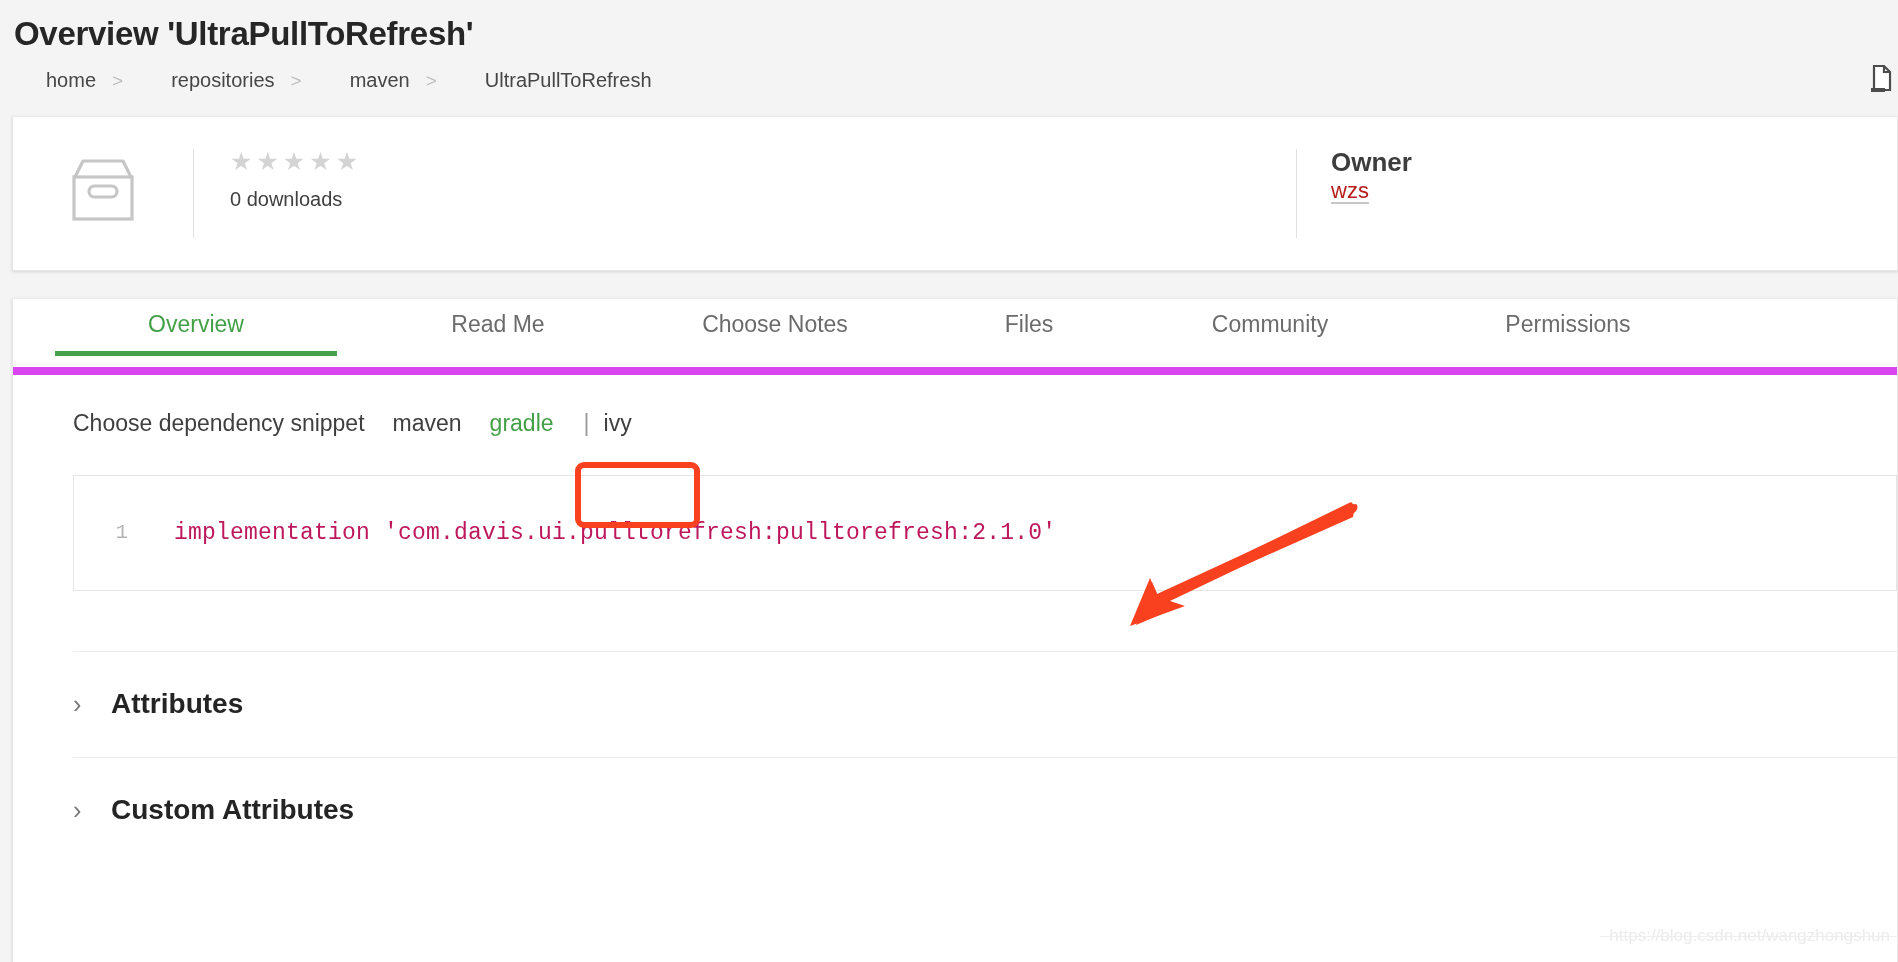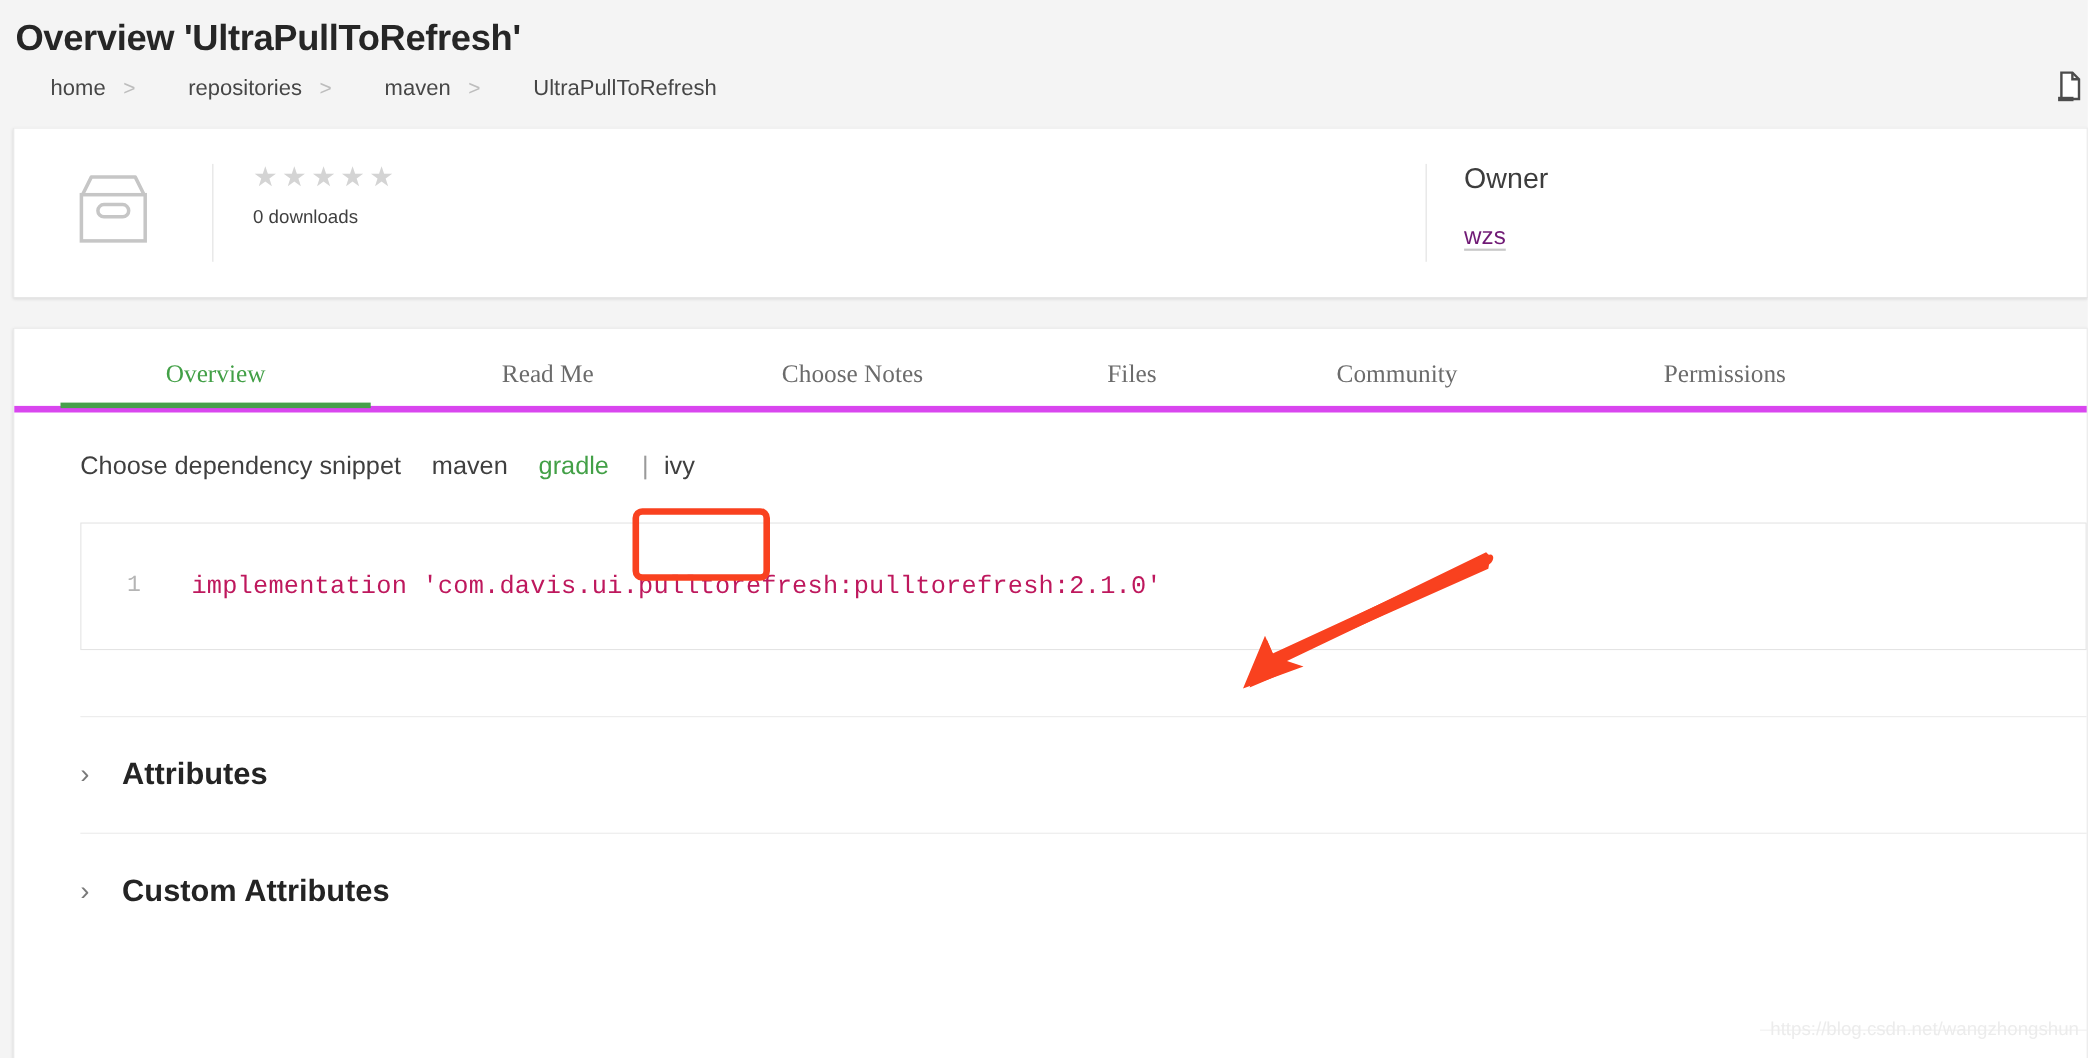--- a/index.html
+++ b/index.html
@@ -63,45 +63,44 @@
   .pkg-icon-col {
     width: 180px;
     display: flex;
     align-items: center;
     justify-content: center;
   }
   .vdivider { width: 1px; background: #e0e0e0; margin: 32px 0; }
   .stats-col { padding: 32px 0 0 36px; flex: 0 0 auto; }
   .stars { display: flex; gap: 4px; margin-bottom: 14px; }
   .star { color: #d4d4d4; font-size: 25px; line-height: 1; }
-  .downloads { font-size: 17px; color: #3f3f3f; }
+  .downloads { font-size: 20px; color: #3f3f3f; }
   .spacer-col { flex: 1 1 auto; }
   .owner-col { width: 600px; padding: 30px 0 0 34px; }
-  .owner-title { font-size: 26px; color: #3d3d3d; font-weight: normal; margin-bottom: 24px; }
+  .owner-title { font-size: 26px; color: #3d3d3d; font-weight: bold; }
   .owner-name {
     font-size: 22px;
-    color: #701a75;
+    color: #b91c1c;
     text-decoration: underline;
     text-decoration-color: #c8c8c8;
     text-underline-offset: 4px;
     cursor: pointer;
     display: inline-block;
   }
 
   
   .main-card { margin-top: 27px; height: 720px; position: relative; }
 
   .tabs {
     display: flex;
-    align-items: flex-end;
+    align-items: center;
     height: 76px;
-    border-bottom: 6px solid #d946ef;
+    border-bottom: 8px solid #d946ef;
     padding: 0 0 0 0;
     position: relative;
-    font-family: Liberation Serif, serif;
   }
   .tab {
     font-size: 23px;
     color: #6b6b6b;
     text-align: center;
     padding-bottom: 16px;
     cursor: pointer;
     position: relative;
     white-space: nowrap;
   }

